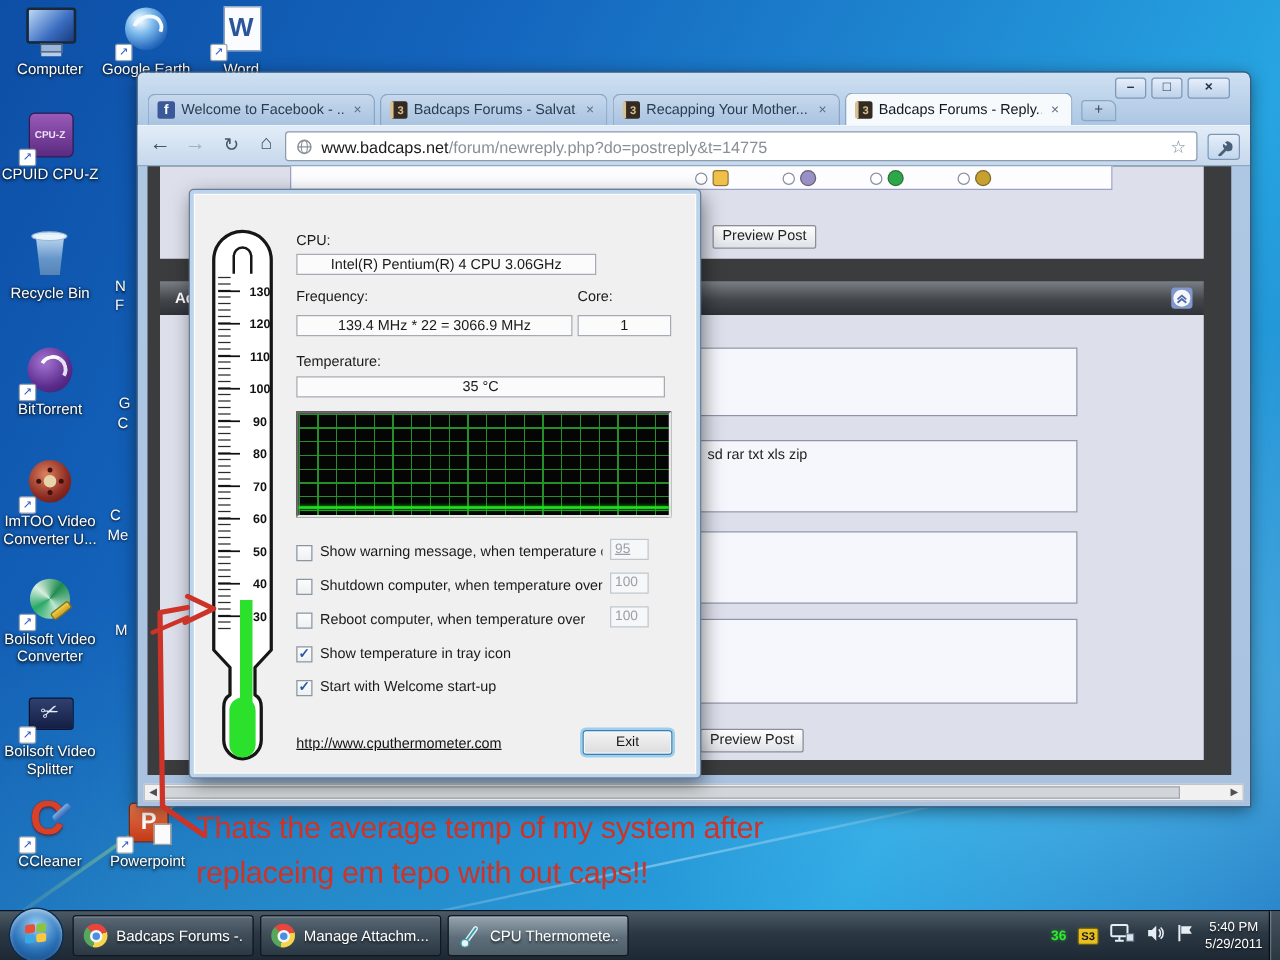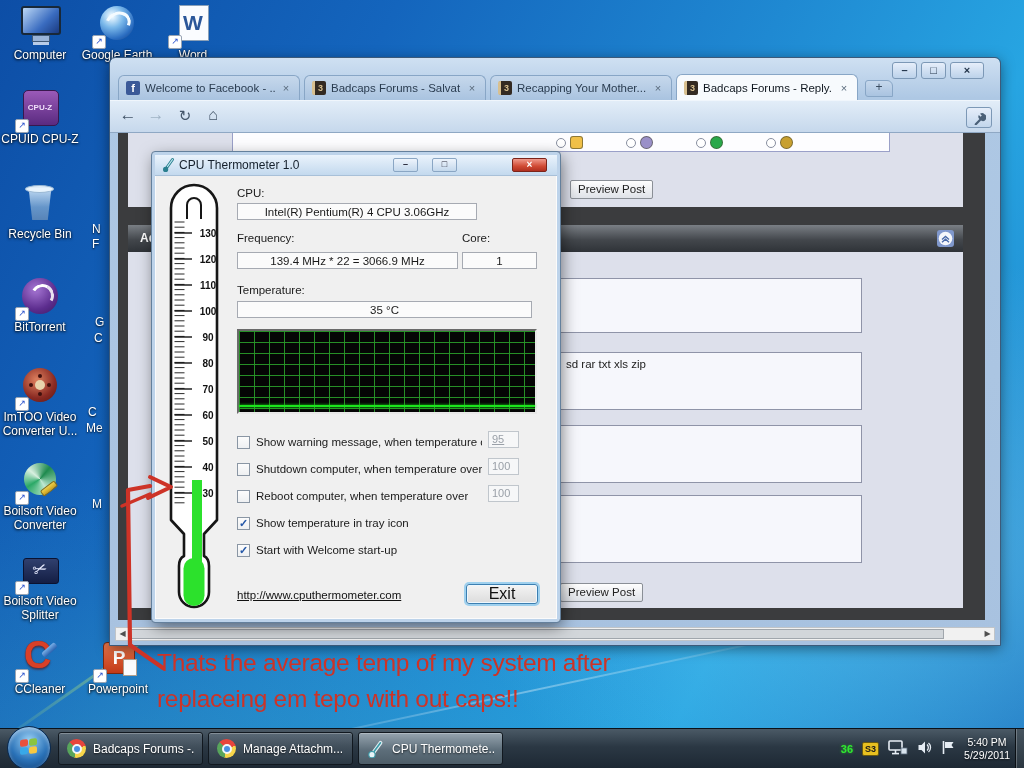--- a/index.html
+++ b/index.html
@@ -161,21 +161,21 @@
   .opt-row{position:absolute;left:0;height:16px;display:flex;align-items:center;gap:6px;}
   .cb{flex:none;width:13px;height:13px;background:linear-gradient(#fcfcfc,#eef0f2);border:1px solid #8a96a4;
     box-sizing:border-box;font-size:11px;line-height:11px;color:#2558a8;font-weight:bold;text-align:center;}
   .opt-label{font-size:11.5px;color:#1a1a1a;white-space:nowrap;overflow:hidden;max-width:226px;}
   .opt-input{position:absolute;left:251px;width:31px;height:17px;background:#f6f7f8;border:1px solid #c0c6cc;
     box-sizing:border-box;font-size:11px;color:#9aa0a8;line-height:15px;padding-left:3px;}
   #dlg-link{position:absolute;left:82px;top:434px;font-size:11.5px;color:#111;text-decoration:underline;}
   #exit-btn{position:absolute;left:311px;top:429px;width:72px;height:20px;border-radius:3px;
     background:linear-gradient(#f4f4f4,#dcdcdc);border:1px solid #3c7fb1;
     box-shadow:0 0 0 2px #9ed0ee, inset 0 0 0 1px #eef7fd;box-sizing:border-box;
-    font-size:16px;text-align:center;line-height:18px;color:#111;}
+    font-size:11px;text-align:center;line-height:18px;color:#111;}
   #thermo-svg{position:absolute;left:13px;top:27px;}
 
   
   #annotation-svg{position:absolute;inset:0;z-index:20;pointer-events:none;}
   #annotation-text{position:absolute;left:157px;top:645px;z-index:20;color:#cd3327;
     font-size:24.5px;line-height:36px;letter-spacing:-0.3px;pointer-events:none;}
 
   
   #taskbar{position:absolute;left:0;bottom:0;width:1024px;height:40px;z-index:30;
     background:linear-gradient(#4b5a66,#2b3844 45%,#1d2833);border-top:1px solid #0b1118;box-sizing:border-box;}
@@ -310,20 +310,29 @@
           <span class="tab-label">Badcaps Forums - Reply...</span>
           <span class="tab-close">×</span>
         </div>
         <div class="newtab-btn">+</div>
       </div>
     <div id="toolbar">
       <span id="nav-back" class="nav-ic">←</span>
       <span id="nav-fwd" class="nav-ic">→</span>
       <span id="nav-reload" class="nav-ic">↻</span>
       <span id="nav-home" class="nav-ic">⌂</span>
+      <div id="omnibox">
+        <svg width="13" height="13" viewBox="0 0 14 14">
+            <circle cx="7" cy="7" r="5.6" fill="none" stroke="#8a9099" stroke-width="1.3"></circle>
+            <ellipse cx="7" cy="7" rx="2.6" ry="5.6" fill="none" stroke="#8a9099" stroke-width="1"></ellipse>
+            <line x1="1.4" y1="7" x2="12.6" y2="7" stroke="#8a9099" stroke-width="1"></line>
+          </svg>
+        <span id="url-text"><span id="url-host">www.badcaps.net</span><span id="url-path">/forum/newreply.php?do=postreply&amp;t=14775</span></span>
+        <span id="star-icon">☆</span>
+      </div>
       <span id="wrench-btn"><svg width="14" height="14" viewBox="0 0 14 14">
             <path d="M12.5 3.2 A3.4 3.4 0 0 0 8 2.7 L9.8 4.5 8.6 5.7 6.8 3.9 A3.4 3.4 0 0 0 7.4 8.0 L3 12.4 A1.1 1.1 0 0 0 4.6 14 L9 9.6 A3.4 3.4 0 0 0 12.5 3.2 Z" fill="#4a6078"></path>
           </svg></span>
     </div>
     <div id="page">
       <div id="panel-top" class="lav">
         <div id="smiley-strip">
             <span class="pi-pair" style="left: 323px;">
               <span class="pi-radio"></span>
               <span class="pi-icon sq" style="background: rgb(240, 192, 72);"></span>
@@ -364,31 +373,20 @@
 
     </div>
     <div id="hscroll">
       <span class="harrow" style="left:0;">◀</span>
       <div id="hthumb"></div>
       <span class="harrow" style="right:0;">▶</span>
     </div>
   </div>
 
   <div id="dialog">
-    <div id="dlg-title">
-      <span id="dlg-title-icon"><svg width="16" height="16" viewBox="0 0 16 16">
-            <line x1="11.5" y1="2.5" x2="5.5" y2="11" stroke="#2a7f8f" stroke-width="3" stroke-linecap="round"></line>
-            <line x1="11.5" y1="2.5" x2="6.5" y2="9.5" stroke="#bfe8ef" stroke-width="1.2" stroke-linecap="round"></line>
-            <circle cx="4.6" cy="12.4" r="2.6" fill="#2a7f8f"></circle>
-          </svg></span>
-      <span id="dlg-title-text">CPU Thermometer 1.0</span>
-      <span id="t-min" class="tbtn"></span>
-      <span id="t-max" class="tbtn"></span>
-      <span id="t-close" class="tbtn"></span>
-    </div>
     <svg id="thermo-svg" width="52" height="430" viewBox="0 0 52 430">
         <path d="M 3 26 A 23 23 0 0 1 49 26 L 49 338 L 36 352 L 36 374 C 40 376 41 379 41 384 L 41 410 A 15 15 0 0 1 11 410 L 11 384 C 11 379 12 376 16 374 L 16 352 L 3 338 Z" fill="#fff" stroke="#161616" stroke-width="2.6" stroke-linejoin="round"></path>
         <rect x="24" y="298" width="10" height="84" fill="#2ce12c"></rect>
         <rect x="15.5" y="376" width="21" height="48" rx="10.5" fill="#2ce12c"></rect>
         <path d="M19 37 V23 A7 7 0 0 1 33 23 V37" fill="none" stroke="#161616" stroke-width="2"></path>
         <line x1="6.5" y1="40" x2="16.5" y2="40" stroke="#2a2a2a" stroke-width="1"></line>
         <line x1="6.5" y1="45.2" x2="16.5" y2="45.2" stroke="#2a2a2a" stroke-width="1"></line>
         <line x1="6.5" y1="50.400000000000006" x2="16.5" y2="50.400000000000006" stroke="#2a2a2a" stroke-width="1"></line>
         <line x1="6.5" y1="55.60000000000001" x2="16.5" y2="55.60000000000001" stroke="#2a2a2a" stroke-width="1"></line>
         <line x1="6.5" y1="60.80000000000001" x2="16.5" y2="60.80000000000001" stroke="#2a2a2a" stroke-width="1"></line>

